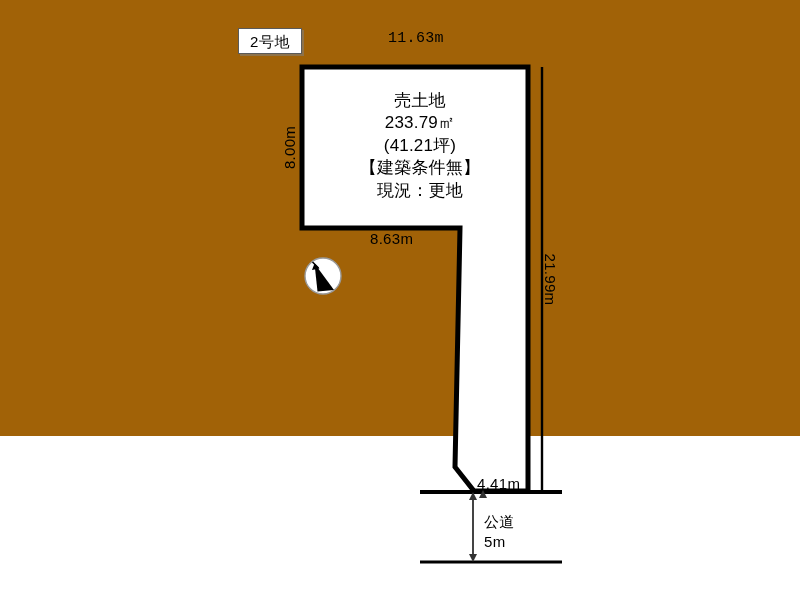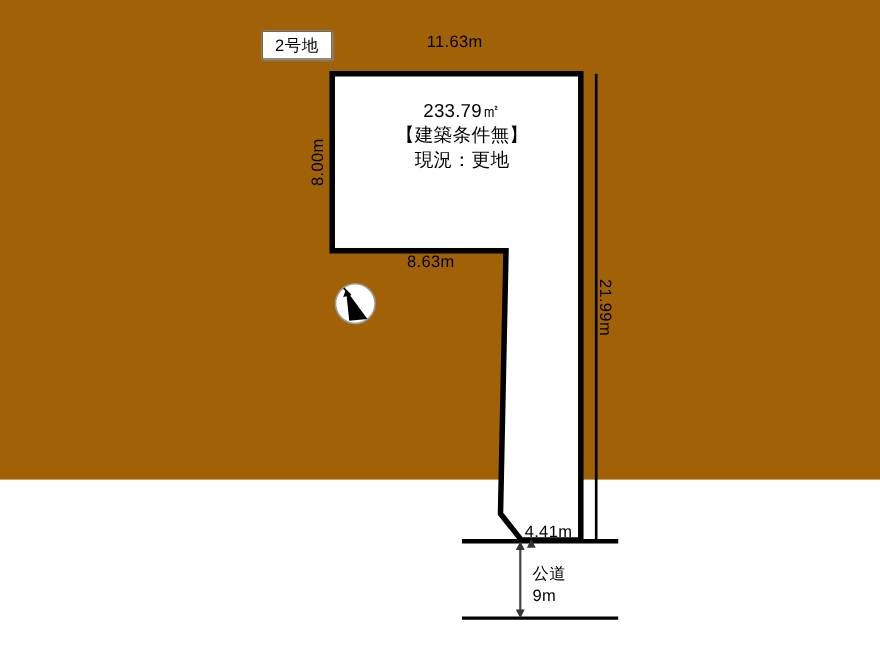--- a/index.html
+++ b/index.html
@@ -125,34 +125,36 @@
     <g>
       <circle cx="323" cy="276" r="18" fill="#ffffff" stroke="#9a9a9a" stroke-width="1.4"></circle>
       <polygon points="314.5,263.5 334,290 317.5,291.5" fill="#000000"></polygon>
       <polygon points="314.5,263.5 319.5,268.5 312,270" fill="#000000"></polygon>
       <line x1="312.5" y1="262" x2="318.5" y2="268" stroke="#000000" stroke-width="1.6"></line>
     </g>
   </svg>
 
   <div class="lot-badge">2号地</div>
 
-  <div class="lbl lbl-dim" style="left:388px; top:31px;">11.63m</div>
+  <div class="lbl lbl-dim" style="left:388px; top:31px;font-family:Liberation Mono, monospace;">11.63m</div>
 
   <div class="lbl lbl-dim lbl-vert-left" style="left:259px; top:140px; width:60px; text-align:center;">8.00m</div>
 
   <div class="lbl lbl-dim" style="left:370px; top:231px;">8.63m</div>
 
   <div class="lbl lbl-dim lbl-vert-right" style="left:515px; top:272px; width:70px; text-align:center;">21.99m</div>
 
   <div class="lbl lbl-dim" style="left:477px; top:476px;">4.41m</div>
 
   <div id="parcel-info">
+    <div>売土地</div>
     <div><span>233.79</span><span>㎡</span></div>
+    <div>(41.21坪)</div>
     <div>【建築条件無】</div>
     <div>現況：更地</div>
   </div>
 
   <div id="road-label">
     <div>公道</div>
-    <div>9m</div>
+    <div>5m</div>
   </div>
 
 </div>
 
 </body></html>

